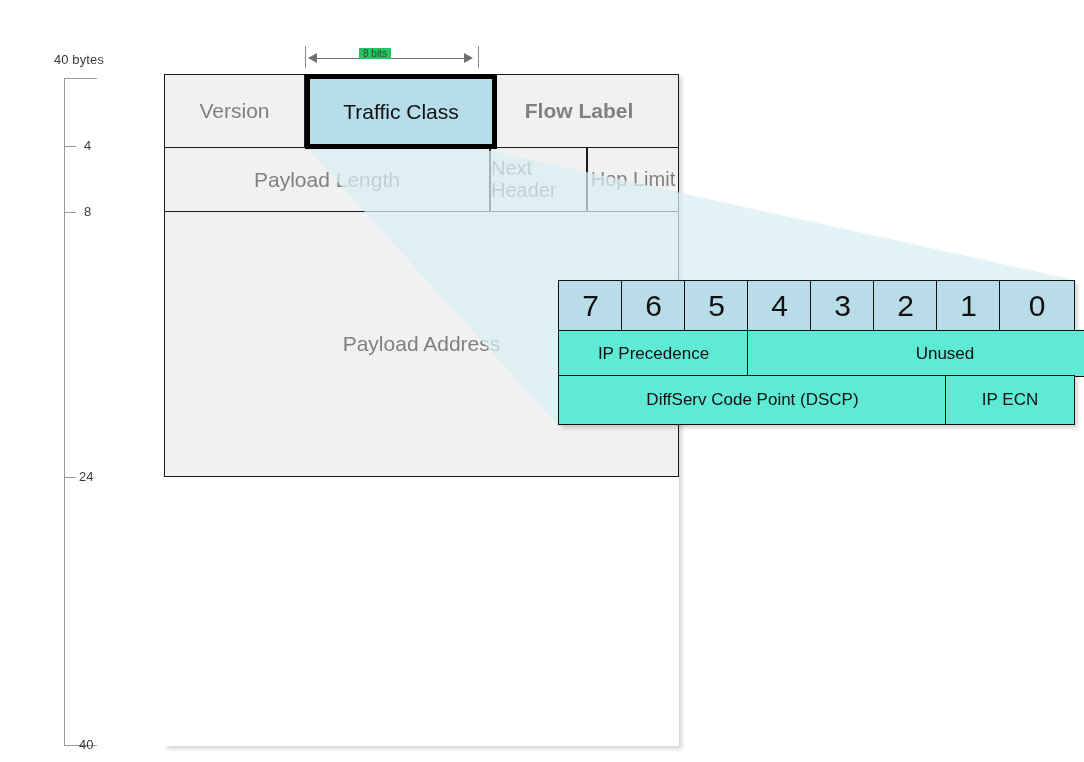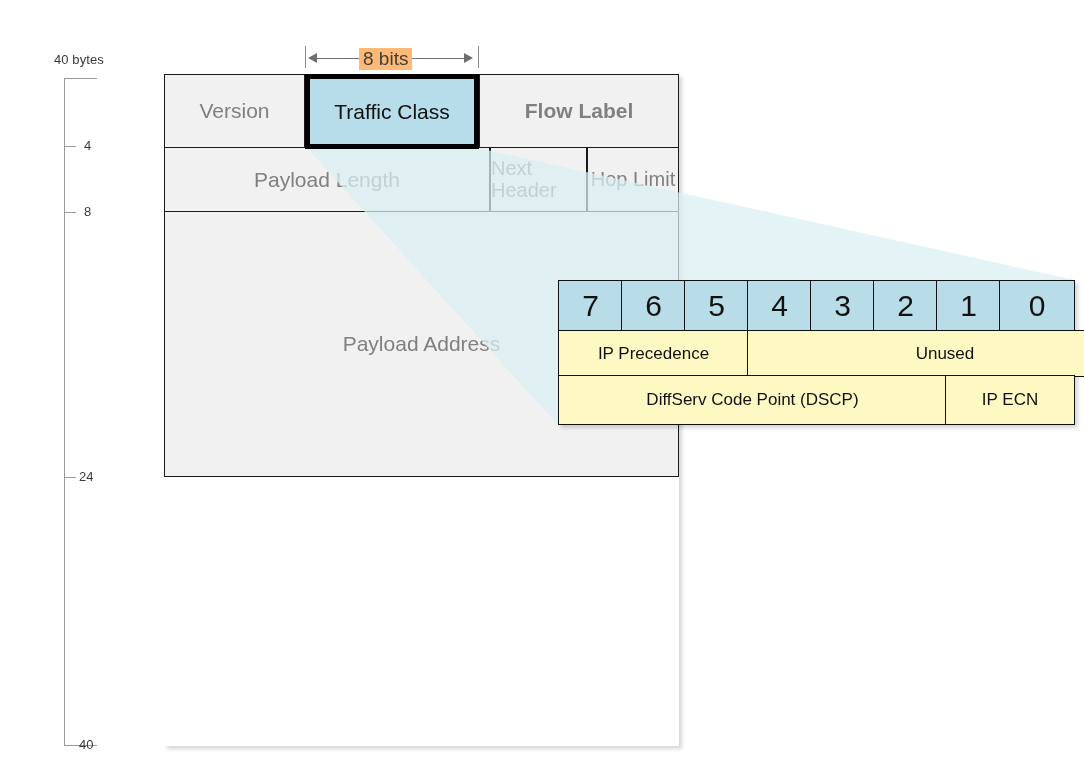--- a/index.html
+++ b/index.html
@@ -62,23 +62,23 @@
   .arrow-head {
     top: 53px;
     width: 0; height: 0;
     border-top: 5px solid transparent;
     border-bottom: 5px solid transparent;
   }
   #arrow-left  { left: 308px; border-right: 9px solid #6f6f6f; }
   #arrow-right { left: 464px; border-left: 9px solid #6f6f6f; }
   #dim-text {
     top: 48px; left: 359px;
-    background: #fdba74;
+    background: #22c55e;
     padding: 0 4px;
-    font-size: 19px;
+    font-size: 10px;
     color: #3f3f3f;
     white-space: nowrap;
   }
 
   
   #header-block {
     left: 164px; top: 74px;
     width: 515px; height: 672px;
     box-shadow: 3px 3px 4px rgba(0,0,0,.16);
   }
@@ -100,21 +100,21 @@
   
   #funnel {
     left: 0; top: 0;
     width: 1084px; height: 762px;
     pointer-events: none;
   }
 
   
   #traffic-class-box {
     left: 305px; top: 74px;
-    width: 174px; height: 75px;
+    width: 192px; height: 75px;
     background: #b7dcea;
     border: 5px solid #000000;
     box-sizing: border-box;
     display: flex;
     align-items: center;
     justify-content: center;
     font-size: 21px;
     color: #111111;
   }
 
@@ -134,21 +134,21 @@
     color: #111111;
     white-space: nowrap;
   }
   .bit-cell {
     background: #b9dde8;
     font-size: 30px;
     top: 0;
     height: 52px;
   }
   .field-cell {
-    background: #fef9c3;
+    background: #5eead4;
     font-size: 17px;
   }
   .row2 { top: 50px; height: 47px; }
   .row3 { top: 95px; height: 50px; }
 </style>
 </head>
 <body>
 
 <div id="canvas">
 

